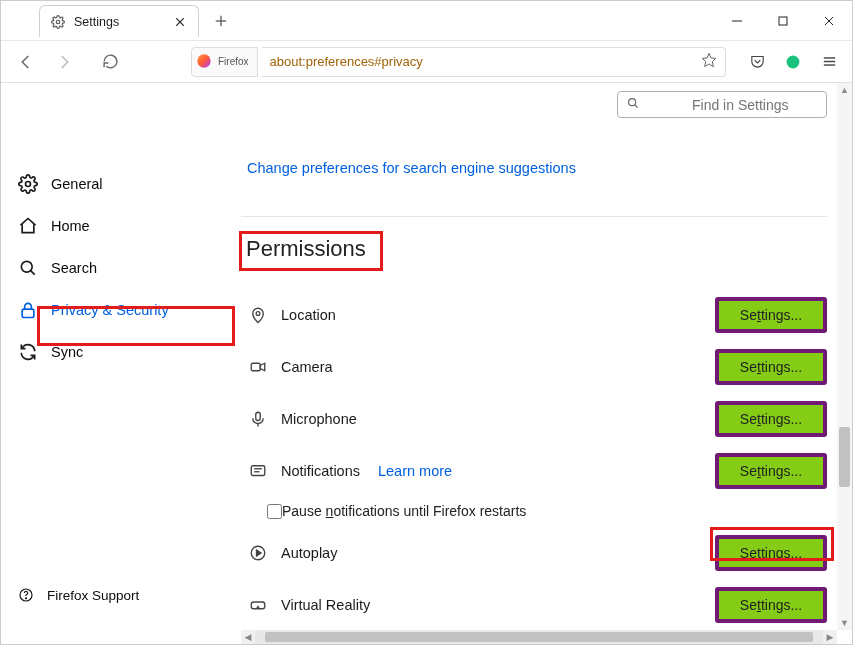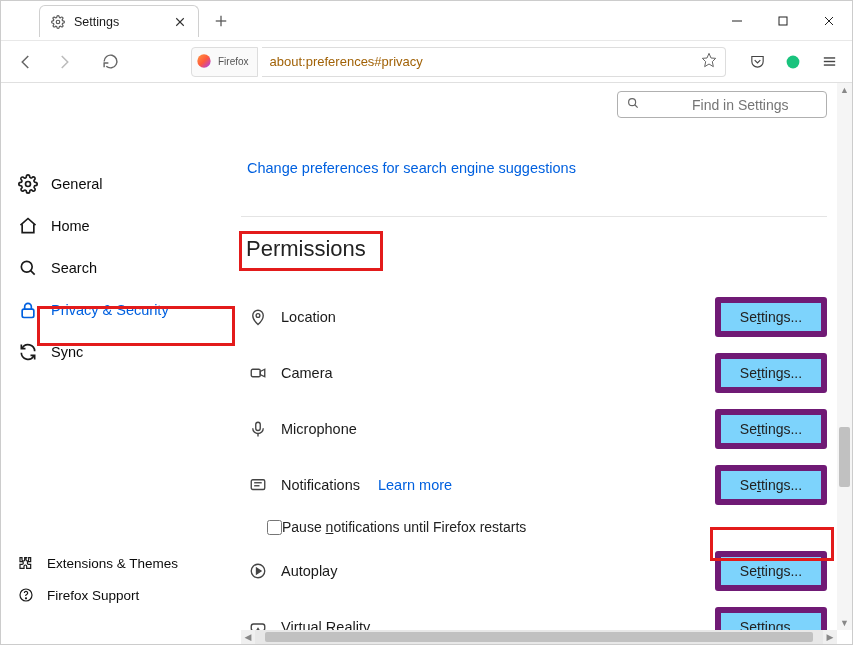--- a/index.html
+++ b/index.html
@@ -66,21 +66,21 @@
 
     .section-title { font-size: 22px; font-weight: 400; color: #222; padding: 2px 8px; display: inline-block; }
     .highlight-red-title { border: 3px solid #e31b1b; padding: 2px 14px 6px 4px; margin-left: -2px;}
 
     .perm-list { margin-top: 18px; }
     .perm-row { display: flex; align-items: center; padding: 8px 0; gap: 12px; }
     .perm-icon { width: 22px; height: 22px; display: flex; align-items: center; justify-content: center; color: #444; margin-left: 6px; }
     .perm-label { font-size: 14.5px; color: #1a1a1a; }
     .perm-learn { color: #0060df; font-size: 14.5px; margin-left: 6px; }
     .perm-row .spacer { flex: 1; }
-    .settings-btn { background: #7dd3fc; border: 6px solid #701a75; padding: 6px 18px; font-size: 14px; color: #222; border-radius: 3px; min-width: 112px; cursor: pointer; }
+    .settings-btn { background: #84cc16; border: 4px solid #701a75; padding: 6px 18px; font-size: 14px; color: #222; border-radius: 3px; min-width: 112px; cursor: pointer; }
     .perm-sub { display: flex; align-items: center; margin-left: 26px; padding: 6px 0 8px 0; font-size: 14px; color: #222;}
     .perm-sub input[type=checkbox] { width: 15px; height: 15px; }
 
     .highlight-red-autoplay { position: absolute; right: 3px; top: 444px; width: 124px; height: 34px; border: 3px solid #e31b1b; pointer-events: none; }
 
     .underline-char { text-decoration: underline; }
   </style>
 </head>
 <body>
 
@@ -242,28 +242,20 @@
                 <path d="M4 13a8 8 0 0 0 15 3.7"></path>
                 <polyline points="20 21 20 16 15 16"></polyline>
               </svg>
           </span>
           <span>Sync</span>
         </div>
         <div class="sidebar-bottom">
           <div class="side-item small">
             <span class="side-icon">
               <svg viewBox="0 0 24 24" width="16" height="16" fill="none" stroke="currentColor" stroke-width="1.8">
-                  <path d="M14 4h-4v3a2 2 0 1 1-4 0V4H3v6h3a2 2 0 1 1 0 4H3v6h6v-3a2 2 0 1 1 4 0v3h6v-6h-3a2 2 0 1 1 0-4h3V4h-3v3a2 2 0 1 1-4 0V4z"></path>
-                </svg>
-            </span>
-            <span>Extensions &amp; Themes</span>
-          </div>
-          <div class="side-item small">
-            <span class="side-icon">
-              <svg viewBox="0 0 24 24" width="16" height="16" fill="none" stroke="currentColor" stroke-width="1.8">
                   <circle cx="12" cy="12" r="9"></circle>
                   <path d="M9.5 9a2.5 2.5 0 1 1 3.5 2.3c-.9.4-1.5 1-1.5 2.2"></path>
                   <circle cx="12" cy="17" r="0.8" fill="currentColor"></circle>
                 </svg>
             </span>
             <span>Firefox Support</span>
           </div>
         </div>
         <div class="highlight-red-sidebar" style="top:223px;"></div>
       </div>

